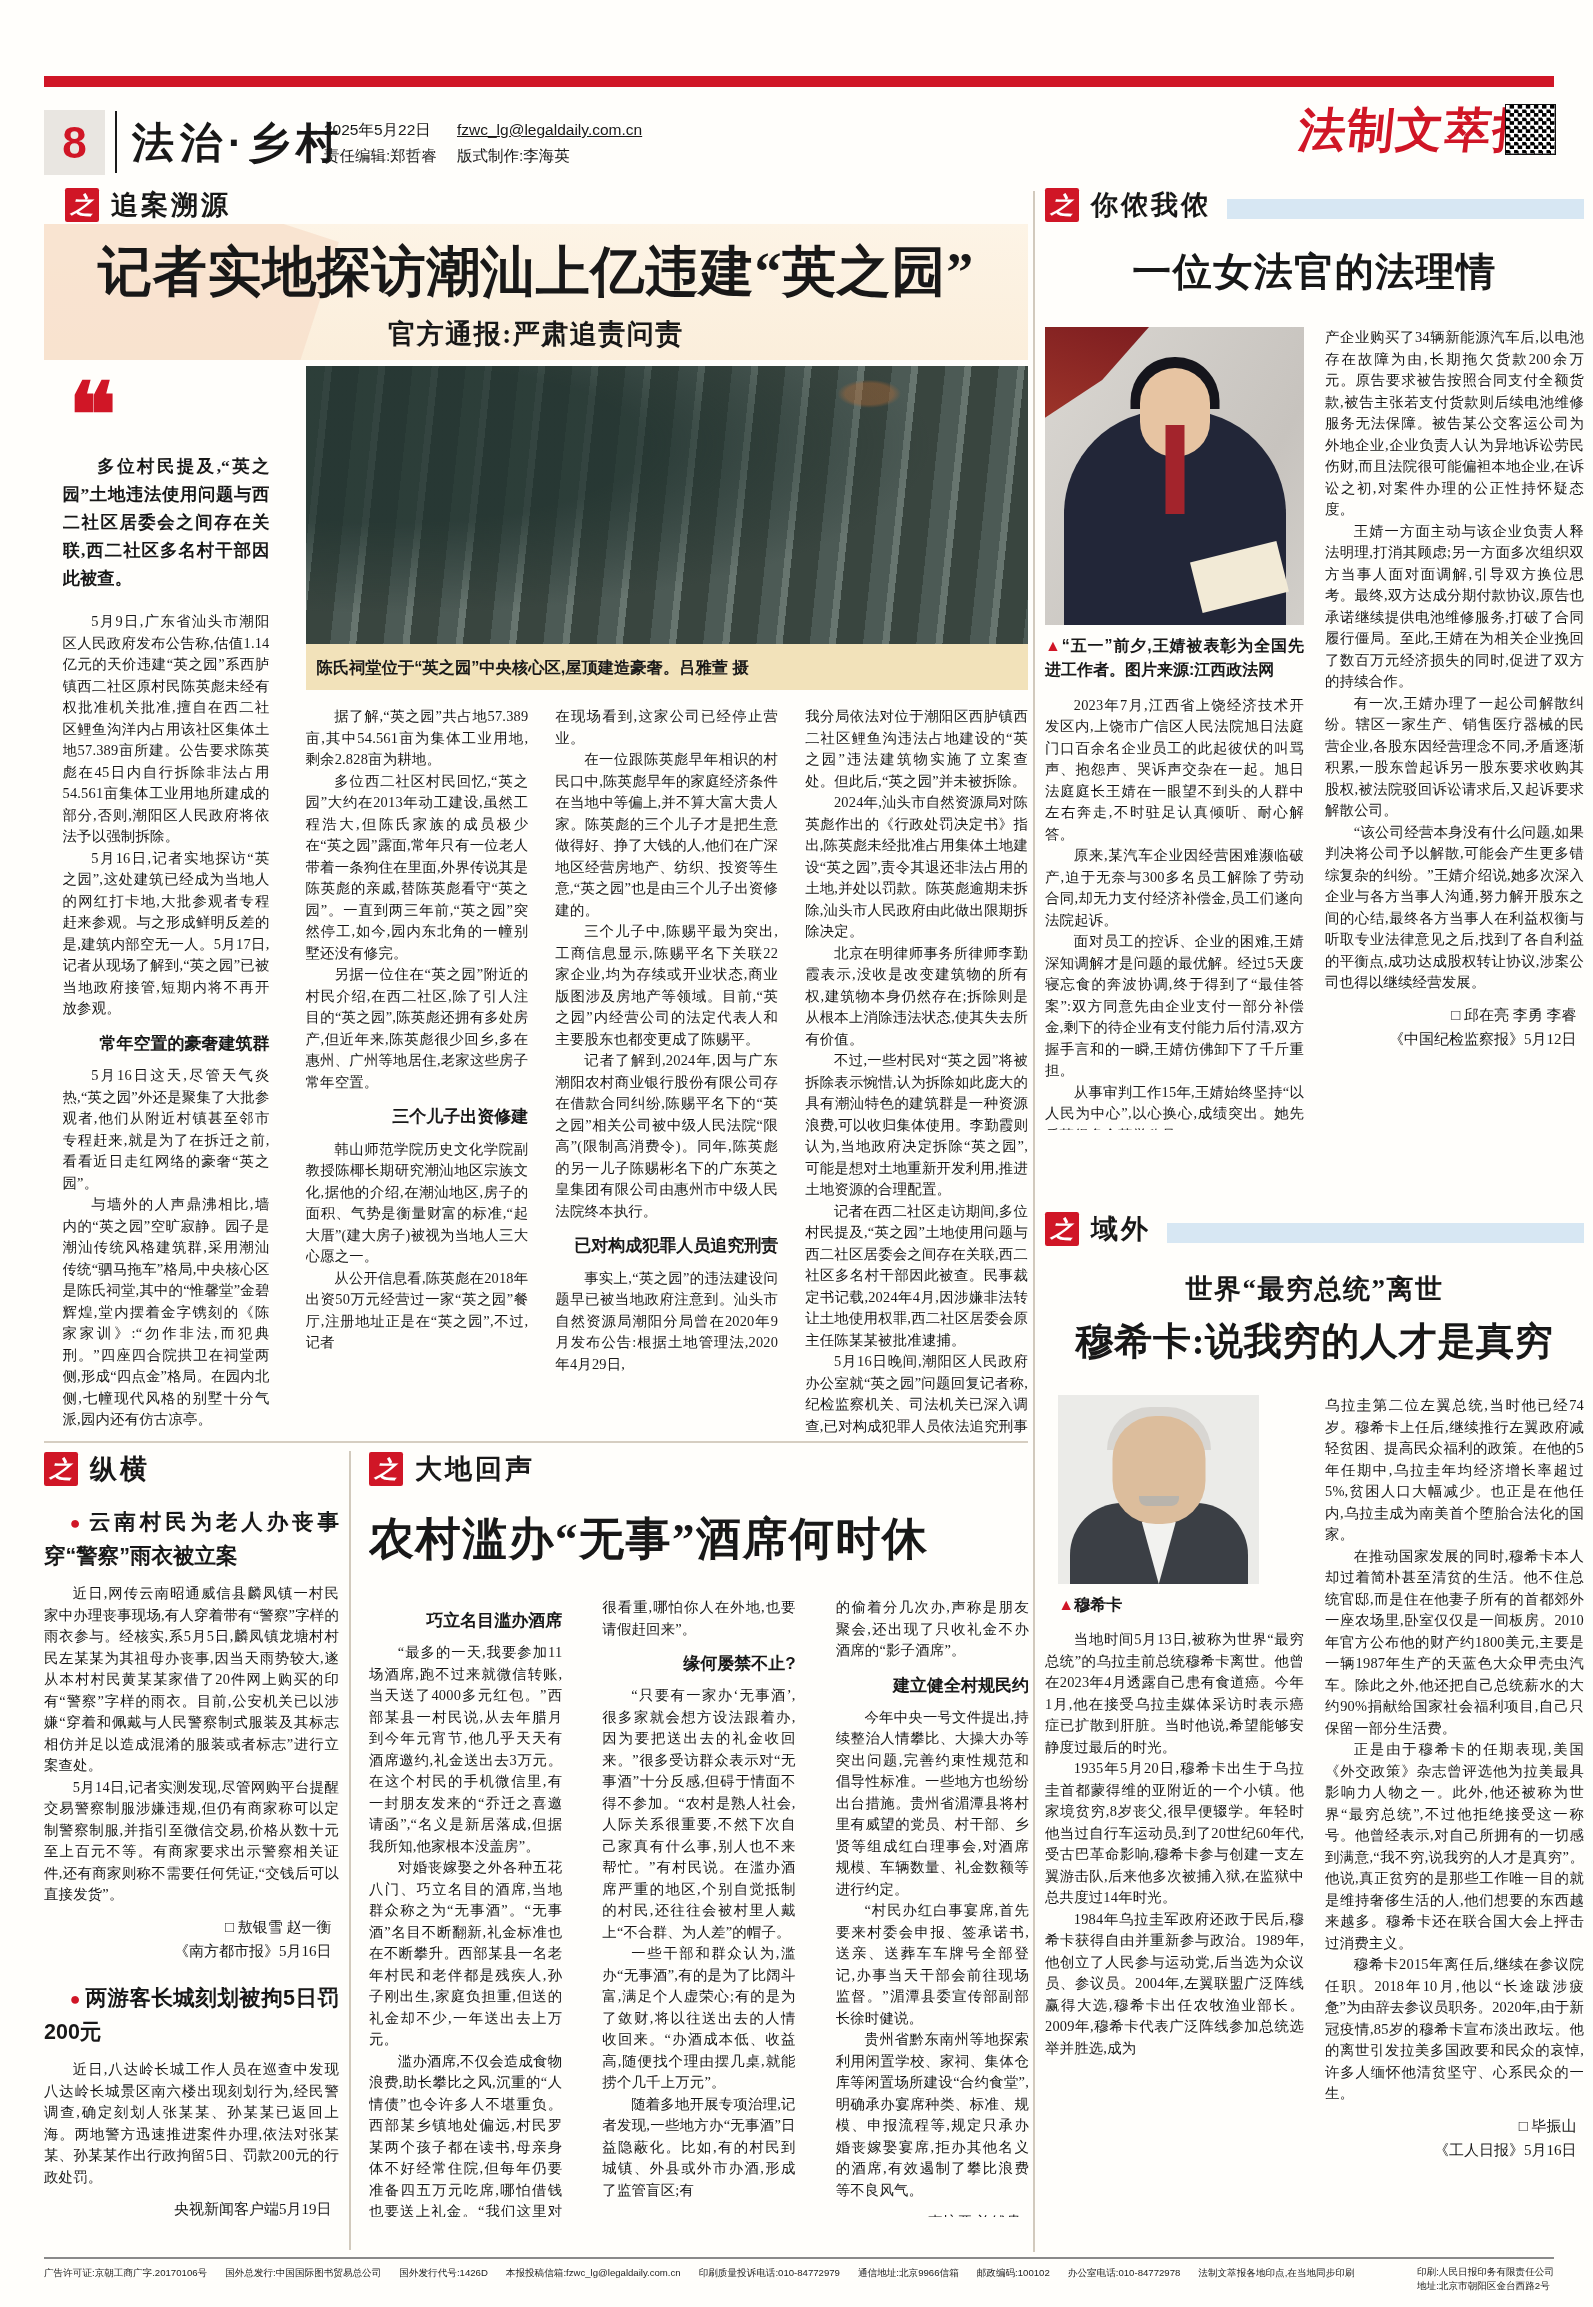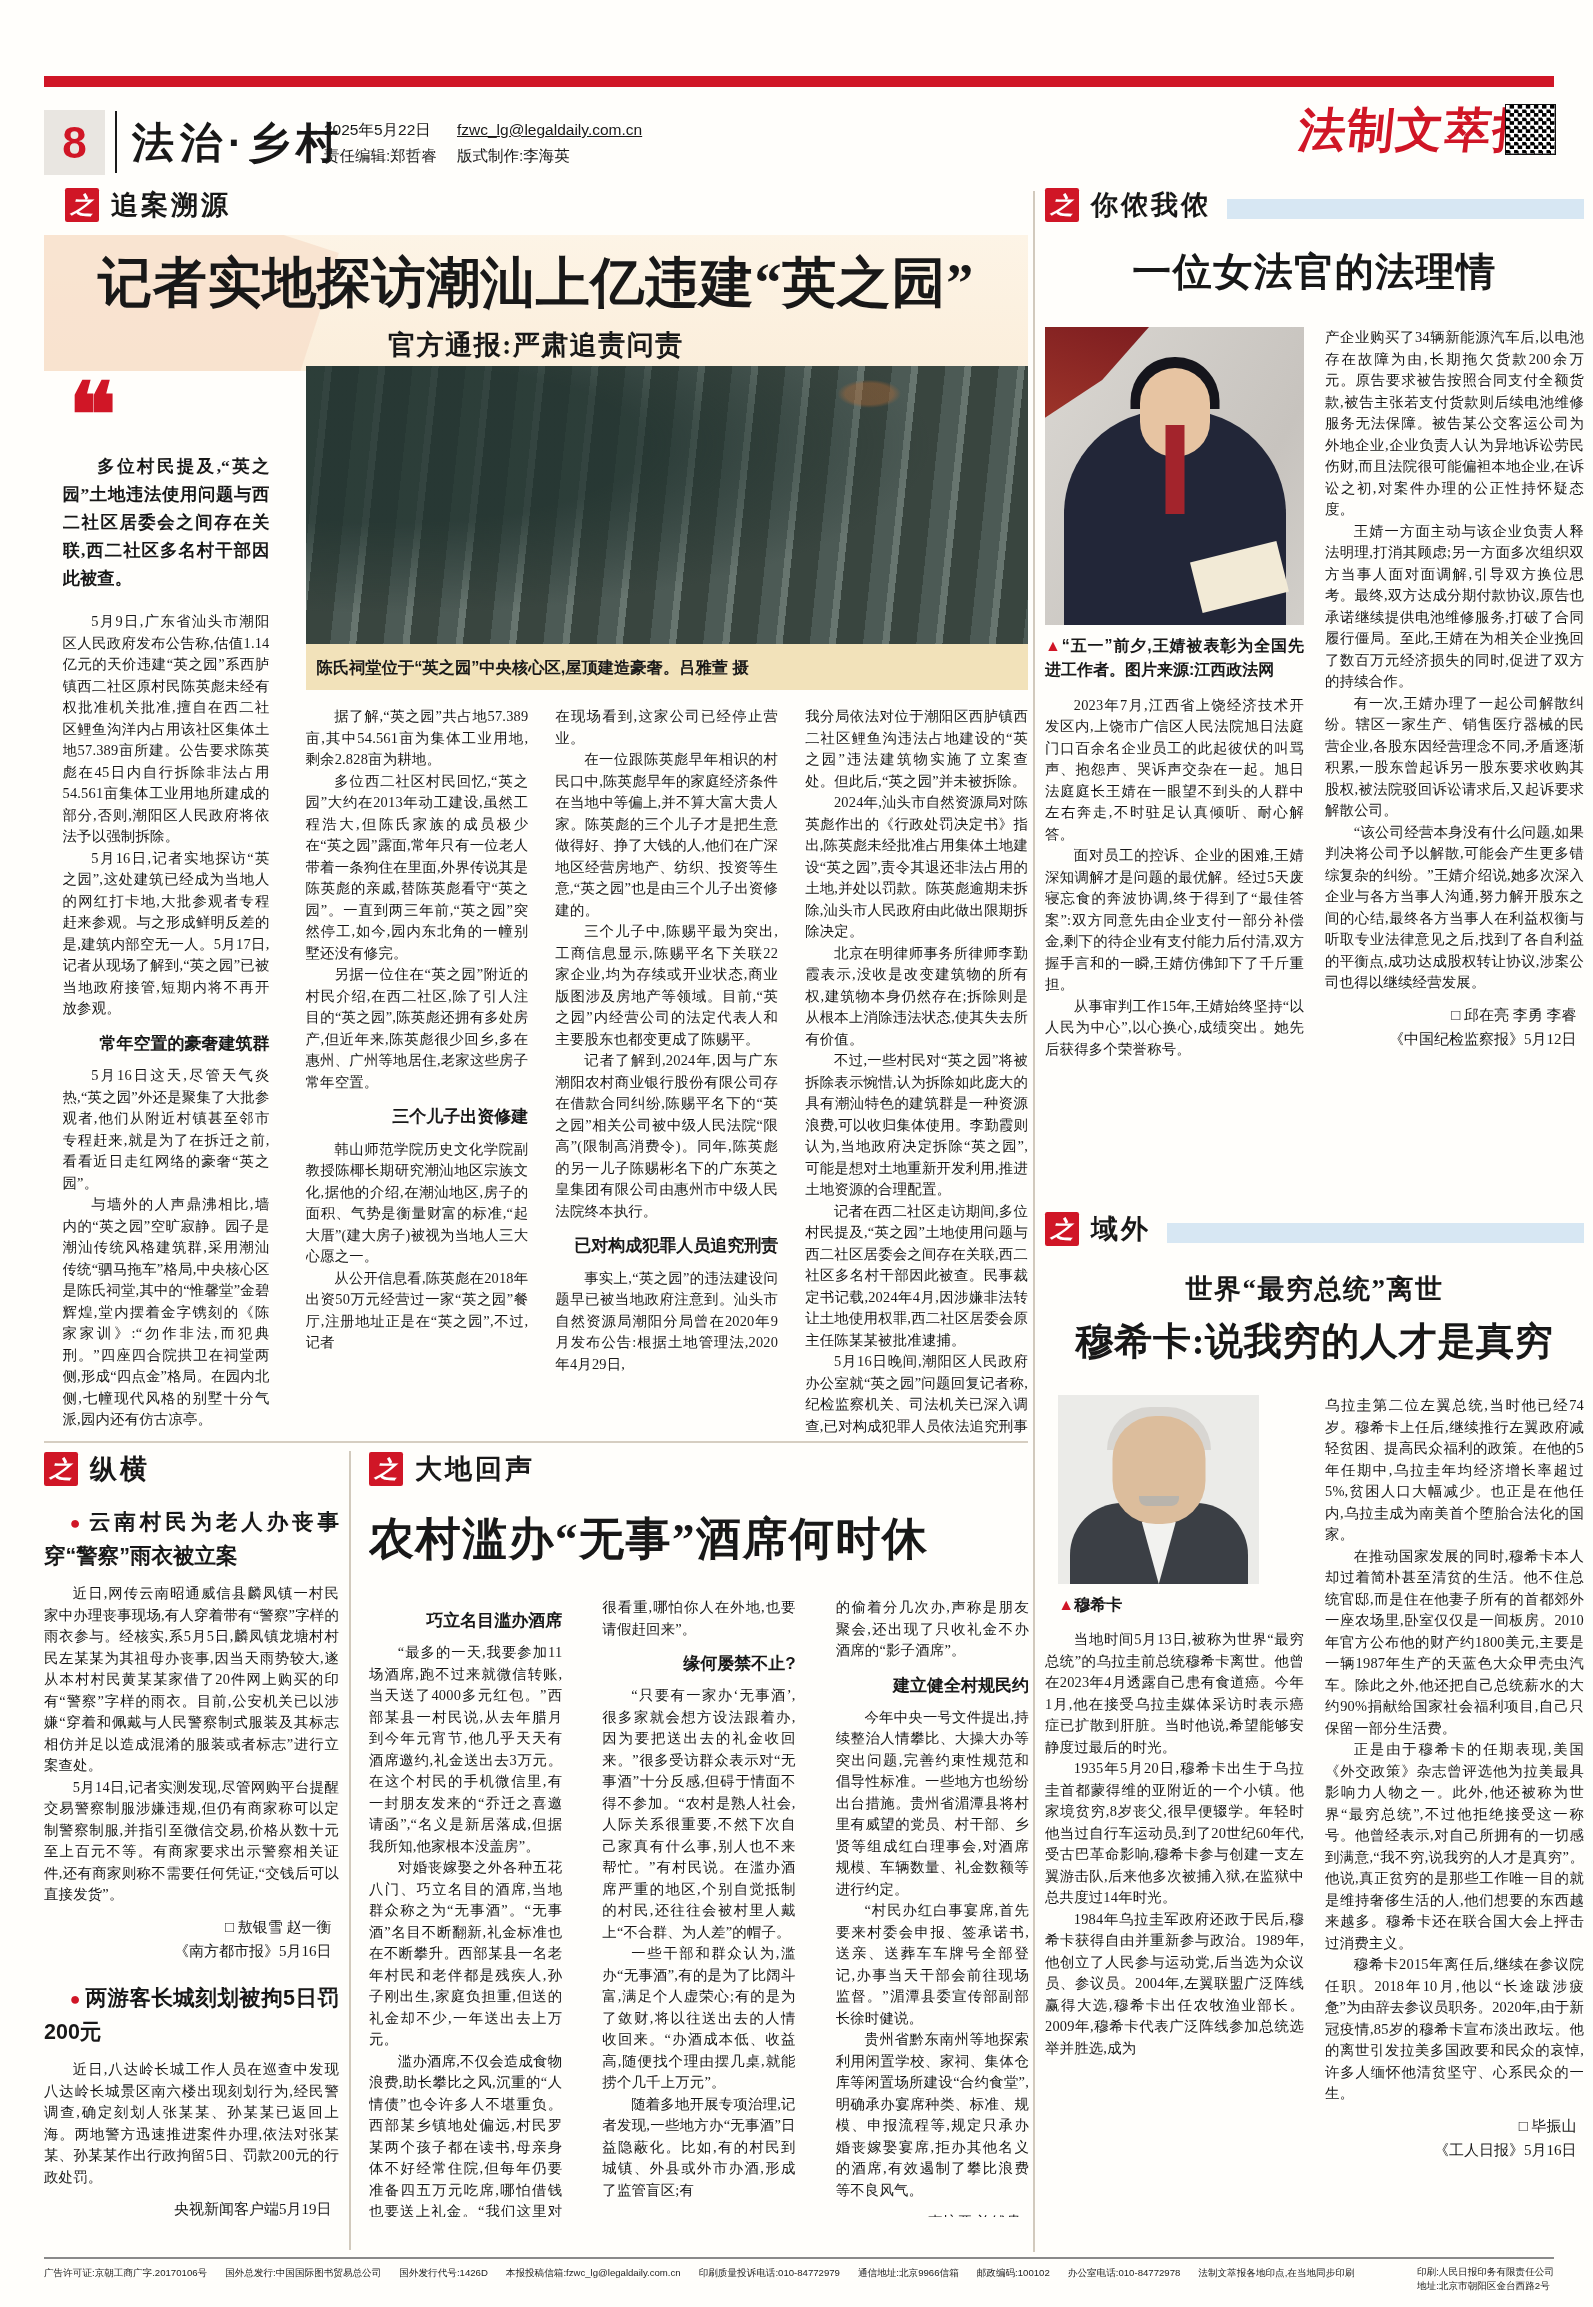--- a/index.html
+++ b/index.html
@@ -25,21 +25,21 @@
         font-size:23px;font-weight:bold;font-style:italic;font-family:"Liberation Sans",sans-serif;border-radius:2.2px;flex:0 0 auto;}
   .klabel{font-size:27px;font-weight:bold;font-family:"Liberation Sans",sans-serif;letter-spacing:3px;margin-left:12px;}
   .kbar{flex:1;height:20px;background:var(--bluebar);margin-left:16.3px;margin-top:7.4px;}
   
   p.para{margin:0;text-indent:2em;text-align:justify;font-size:14.4px;line-height:21.5px;letter-spacing:0.2px;}
   .noindent-first p.para:first-child{text-indent:0;}
   .subhead{font-family:"Liberation Sans",sans-serif;font-weight:bold;font-size:17px;text-align:right;margin:12px 0 10.4px;}
   .byline{text-align:right;font-size:15px;line-height:24px;margin-top:9px;padding-right:7.4px;}
   
   .main-kicker{left:65px;top:187px;}
-  .hl-panel{left:44px;top:224px;width:984px;height:136px;background:linear-gradient(180deg,#fdf4e6,#fbeedb);overflow:hidden;margin-top:11px;}
+  .hl-panel{left:44px;top:224px;width:984px;height:136px;background:linear-gradient(180deg,#fdf4e6,#fbeedb);overflow:hidden;}
   .hl-panel::before{content:'';position:absolute;left:-52px;top:-37px;width:318px;height:237px;
                     background:#f7e0cc;transform:rotate(18deg);opacity:.8;}
   .hl-text{position:relative;text-align:center;font-size:54px;font-weight:900;letter-spacing:0.7px;margin-top:12px;}
   .hl-sub{position:relative;text-align:center;font-size:27px;font-weight:bold;margin-top:7.4px;letter-spacing:1.5px;}
   .main-body{left:44px;top:366px;width:984px;height:1073px;display:flex;padding-left:18.5px;box-sizing:border-box;}
   .mcol1{width:207px;margin-right:36px;height:1072px;overflow:hidden;flex:0 0 auto;}
   .main-right{flex:1;display:flex;flex-direction:column;min-width:0;}
   .photo-yzy{height:278px;background:
      radial-gradient(ellipse at 78% 10%, rgba(186,108,52,.4) 0 3%, transparent 4%),
      radial-gradient(ellipse at 12% 28%, rgba(34,52,48,.75) 0 28%, transparent 60%),
@@ -275,20 +275,21 @@
         <div class="pj-flag"></div>
         <div class="pj-fig"></div>
         <div class="pj-hair"></div>
         <div class="pj-head"></div>
         <div class="pj-collar"></div>
         <div class="pj-paper"></div>
       </div>
       <div class="cap-line"><span class="cap-mark">▲</span><span>“五一”前夕,王婧被表彰为全国先进工作者。图片来源:江西政法网</span></div>
       <div class="judge-colL-text">
           <p class="para">2023年7月,江西省上饶经济技术开发区内,上饶市广信区人民法院旭日法庭门口百余名企业员工的此起彼伏的叫骂声、抱怨声、哭诉声交杂在一起。旭日法庭庭长王婧在一眼望不到头的人群中左右奔走,不时驻足认真倾听、耐心解答。</p>
+          <p class="para">原来,某汽车企业因经营困难濒临破产,迫于无奈与300多名员工解除了劳动合同,却无力支付经济补偿金,员工们遂向法院起诉。</p>
           <p class="para">面对员工的控诉、企业的困难,王婧深知调解才是问题的最优解。经过5天废寝忘食的奔波协调,终于得到了“最佳答案”:双方同意先由企业支付一部分补偿金,剩下的待企业有支付能力后付清,双方握手言和的一瞬,王婧仿佛卸下了千斤重担。</p>
           <p class="para">从事审判工作15年,王婧始终坚持“以人民为中心”,以心换心,成绩突出。她先后获得多个荣誉称号。</p>
         </div>
     </div>
     <div class="tcol judge-colR">
       <div class="noindent-first">
           <p class="para">产企业购买了34辆新能源汽车后,以电池存在故障为由,长期拖欠货款200余万元。原告要求被告按照合同支付全额货款,被告主张若支付货款则后续电池维修服务无法保障。被告某公交客运公司为外地企业,企业负责人认为异地诉讼劳民伤财,而且法院很可能偏袒本地企业,在诉讼之初,对案件办理的公正性持怀疑态度。</p>
           <p class="para">王婧一方面主动与该企业负责人释法明理,打消其顾虑;另一方面多次组织双方当事人面对面调解,引导双方换位思考。最终,双方达成分期付款协议,原告也承诺继续提供电池维修服务,打破了合同履行僵局。至此,王婧在为相关企业挽回了数百万元经济损失的同时,促进了双方的持续合作。</p>
           <p class="para">有一次,王婧办理了一起公司解散纠纷。辖区一家生产、销售医疗器械的民营企业,各股东因经营理念不同,矛盾逐渐积累,一股东曾起诉另一股东要求收购其股权,被法院驳回诉讼请求后,又起诉要求解散公司。</p>
           <p class="para">“该公司经营本身没有什么问题,如果判决将公司予以解散,可能会产生更多错综复杂的纠纷。”王婧介绍说,她多次深入企业与各方当事人沟通,努力解开股东之间的心结,最终各方当事人在利益权衡与听取专业法律意见之后,找到了各自利益的平衡点,成功达成股权转让协议,涉案公司也得以继续经营发展。</p>

